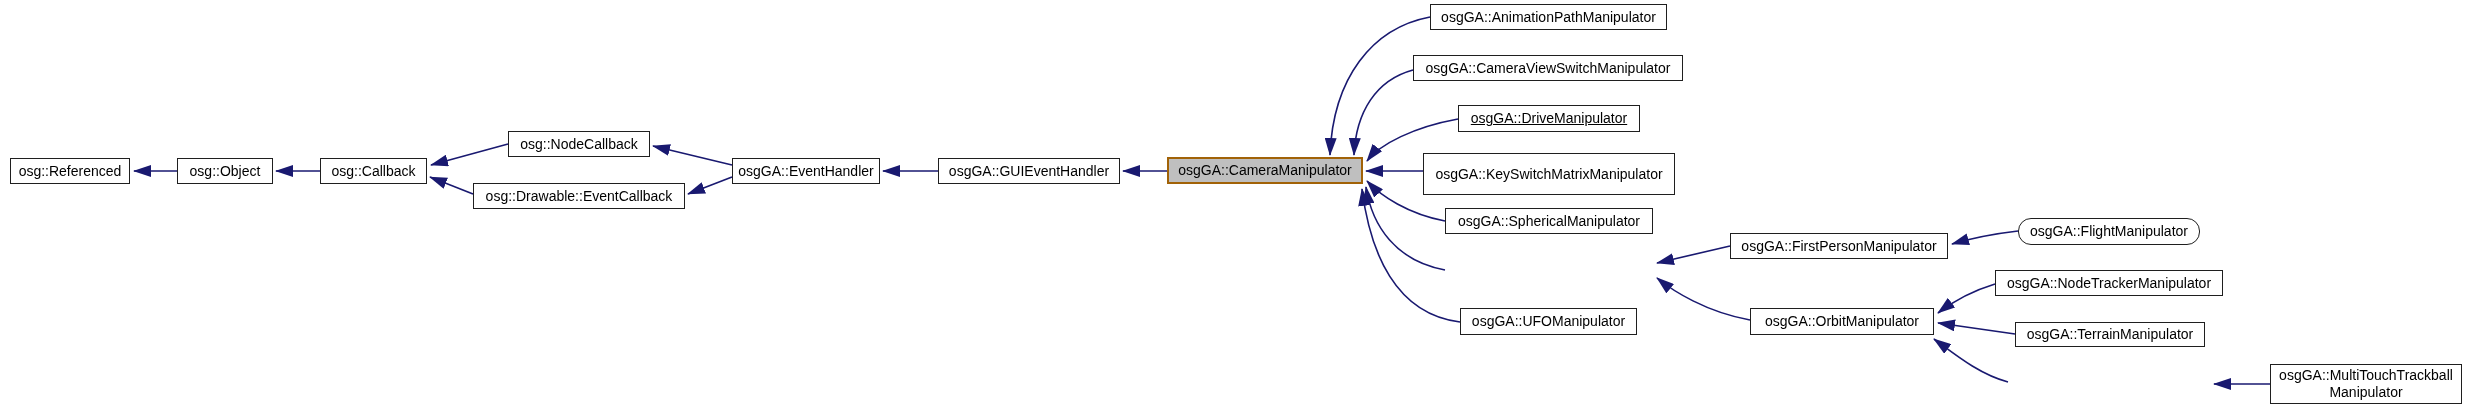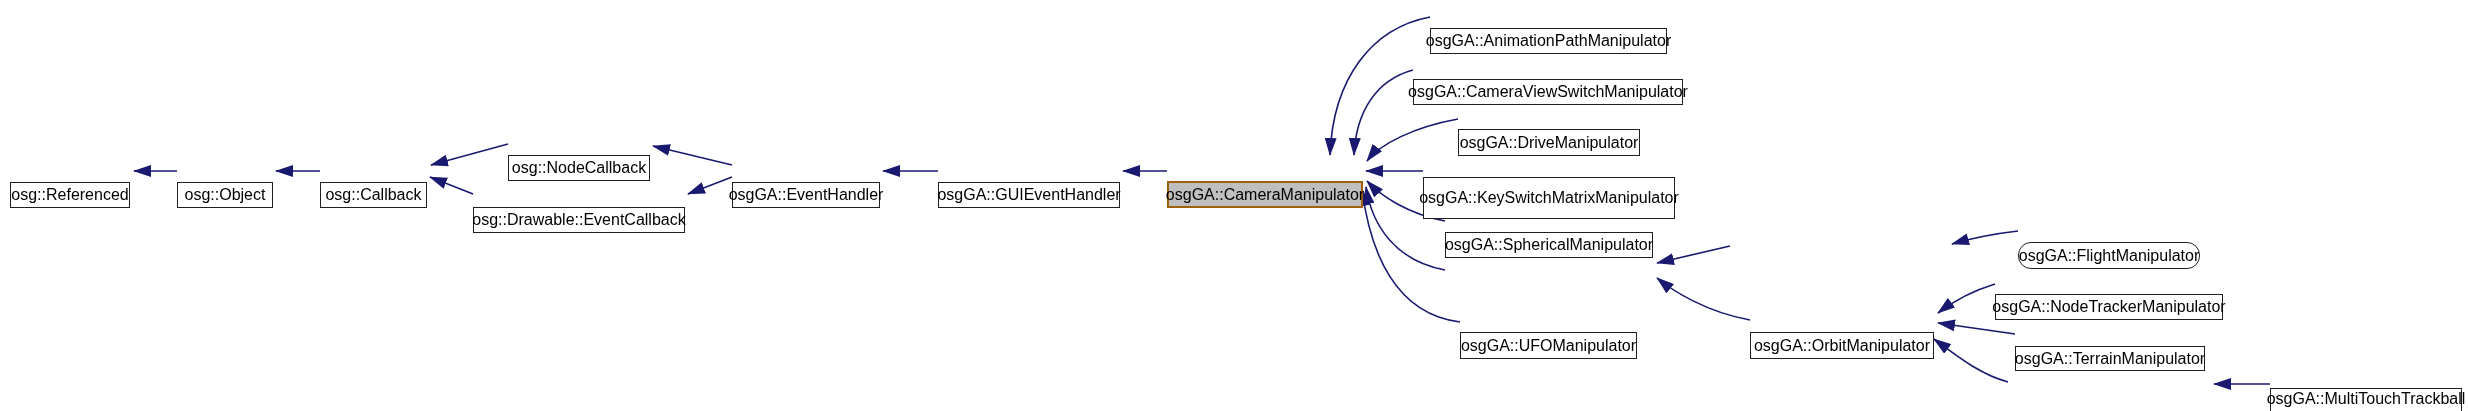--- a/index.html
+++ b/index.html
@@ -15,30 +15,29 @@
     position: absolute;
     left: 0; top: 0;
     width: 2468px; height: 411px;
   }
   .node {
     position: absolute;
     box-sizing: border-box;
     background: #ffffff;
     border: 1.5px solid #1f1f1f;
     color: #000000;
-    font-size: 16px;
+    font-size: 14px;
     line-height: 1.2;
     display: flex;
     align-items: center;
     justify-content: center;
     text-align: center;
     white-space: pre-line;
     cursor: pointer;
     z-index: 2;
-    margin-top: 24px;
   }
   .node.highlight {
     background: #bfbfbf;
     border: 2px solid #a16207;
     cursor: default;
   }
   .edge {
     stroke: #191970;
     stroke-width: 1.6;
     fill: none;
@@ -82,24 +81,25 @@
   <div class="node" style="left:10px;   top:158px; width:120px; height:26px;">osg::Referenced</div>
   <div class="node" style="left:177px;  top:158px; width:96px;  height:26px;">osg::Object</div>
   <div class="node" style="left:320px;  top:158px; width:107px; height:26px;">osg::Callback</div>
   <div class="node" style="left:508px;  top:131px; width:142px; height:26px;">osg::NodeCallback</div>
   <div class="node" style="left:473px;  top:183px; width:212px; height:26px;">osg::Drawable::EventCallback</div>
   <div class="node" style="left:732px;  top:158px; width:148px; height:26px;">osgGA::EventHandler</div>
   <div class="node" style="left:938px;  top:158px; width:182px; height:26px;">osgGA::GUIEventHandler</div>
   <div class="node highlight" style="left:1167px; top:157px; width:196px; height:27px;">osgGA::CameraManipulator</div>
   <div class="node" style="left:1430px; top:4px;   width:237px; height:26px;">osgGA::AnimationPathManipulator</div>
   <div class="node" style="left:1413px; top:55px;  width:270px; height:26px;">osgGA::CameraViewSwitchManipulator</div>
-  <div class="node" style="left:1458px; top:105px; width:182px; height:27px;">osgGA::DriveManipulator</div>
+  <div class="node" style="left:1458px; top:105px; width:182px; height:27px;text-decoration:underline;">osgGA::DriveManipulator</div>
   <div class="node" style="left:1423px; top:153px; width:252px; height:42px;">osgGA::KeySwitchMatrixManipulator</div>
   <div class="node" style="left:1445px; top:208px; width:208px; height:26px;">osgGA::SphericalManipulator</div>
   <div class="node" style="left:1460px; top:308px; width:177px; height:27px;">osgGA::UFOManipulator</div>
+  <div class="node" style="left:1730px; top:233px; width:218px; height:26px;">osgGA::FirstPersonManipulator</div>
   <div class="node" style="left:1750px; top:308px; width:184px; height:27px;">osgGA::OrbitManipulator</div>
   <div class="node" style="left:2018px; top:218px; width:182px; height:27px;border-radius:13px;">osgGA::FlightManipulator</div>
   <div class="node" style="left:2015px; top:322px; width:190px; height:25px;">osgGA::TerrainManipulator</div>
   <div class="node" style="left:1995px; top:270px; width:228px; height:26px;">osgGA::NodeTrackerManipulator</div>
   <div class="node" style="left:2270px; top:364px; width:192px; height:40px;">osgGA::MultiTouchTrackball
 Manipulator</div>
 
 </div>
 
 </body></html>

